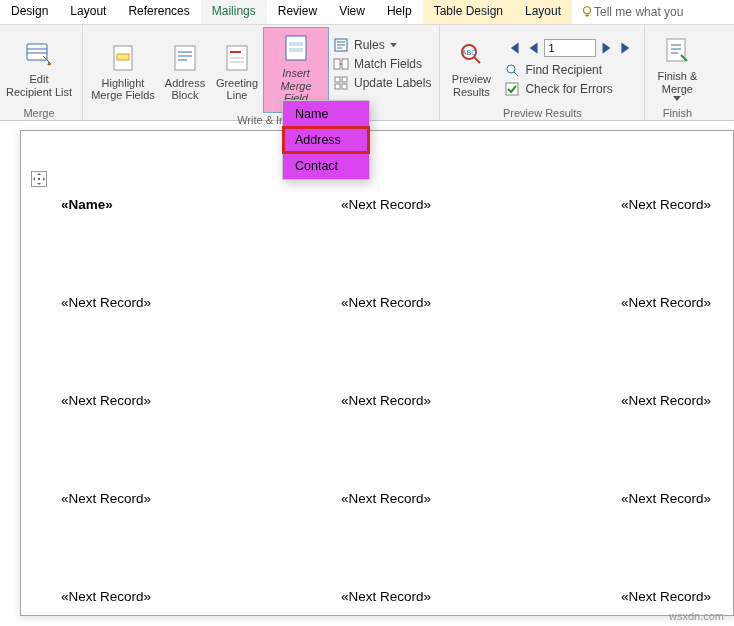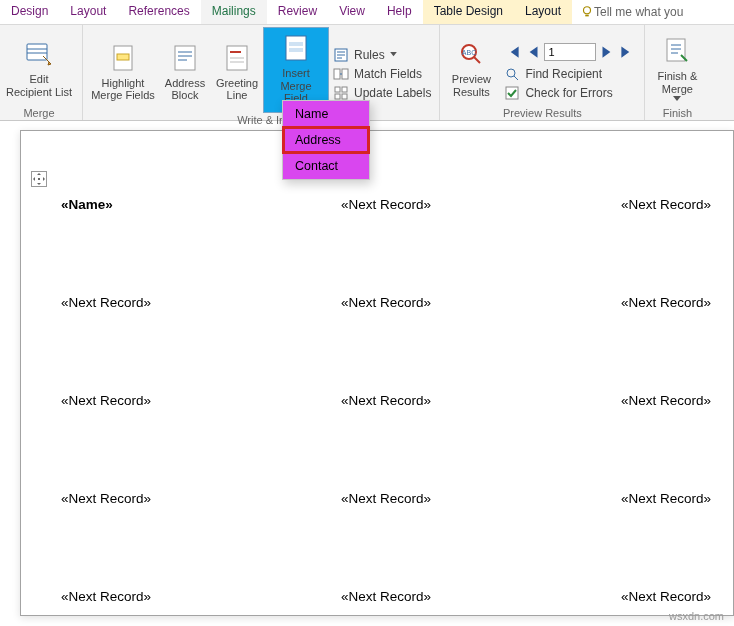--- a/index.html
+++ b/index.html
@@ -1,34 +1,34 @@
 <!DOCTYPE html>
 <html><head>
   <meta charset="utf-8">
   <style>
     * { box-sizing: border-box; margin: 0; padding: 0; font-family: "Segoe UI", Tahoma, sans-serif; }
     html, body { width: 734px; height: 626px; background: #fff; overflow: hidden; }
     
     
     .tabs { display: flex; height: 25px; background: #fff; border-bottom: 1px solid #d9d9d9; font-size: 12px; }
-    .tab { padding: 4px 11px; color: #701a75; cursor: pointer; }
+    .tab { padding: 4px 11px; color: #000000; cursor: pointer; }
     .tab.active { background: #f3f3f3; color: #217346; }
     .tab.ctx { background: #fff3cc; color: #0f172a; }
     .tell-me { display: flex; align-items: center; padding: 0 8px; color: #666; }
     .bulb { width: 14px; height: 14px; display: inline-block; }
     
     
     .ribbon { display: flex; height: 96px; background: #f3f3f3; border-bottom: 1px solid #c8c8c8; font-size: 11px; color: #444; }
     .group { display: flex; flex-direction: column; border-right: 1px solid #d9d9d9; padding: 2px 4px 0 4px; }
     .group-body { display: flex; flex: 1; }
     .group-label { text-align: center; font-size: 11px; color: #666; padding: 1px 0; }
     .bigbtn { display: flex; flex-direction: column; align-items: center; justify-content: center; width: 58px; padding: 2px 2px 0 2px; text-align: center; line-height: 1.15; cursor: pointer; border: 1px solid transparent; }
-    .bigbtn.pressed { background: #0ea5e9; border-color: #7aa7c9; }
+    .bigbtn.pressed { background: #f9a8d4; border-color: #7aa7c9; font-style: italic; }
     .bigbtn .ico { width: 32px; height: 32px; margin: 2px 0 3px 0; }
-    .stack { display: flex; flex-direction: column; justify-content: center; gap: 3px; padding: 2px 4px; font-size: 12px; margin-top: 8px; }
+    .stack { display: flex; flex-direction: column; justify-content: flex-start; gap: 3px; padding: 2px 4px; font-size: 12px; margin-top: 8px; }
     .stack .row { display: flex; align-items: center; gap: 5px; cursor: pointer; white-space: nowrap; }
     .stack .row .ico { width: 16px; height: 16px; }
     .nav-row { display: flex; align-items: center; gap: 2px; padding: 2px 0; }
     .nav-row .navbtn { width: 18px; height: 18px; cursor: pointer; }
     .nav-row input { width: 52px; height: 18px; font-size: 11px; padding: 0 3px; border: 1px solid #a6a6a6; }
     
     
     .dropdown { position: absolute; left: 282px; top: 100px; width: 88px; background: #d946ef; border: 1px solid #c6c6c6; box-shadow: 2px 4px 10px rgba(0,0,0,0.2); font-size: 12.5px; z-index: 20; }
     .dropdown .item { padding: 6px 12px; cursor: pointer; }
     .dropdown .item.hl { outline: 3px solid #d62424; outline-offset: -2px; }

